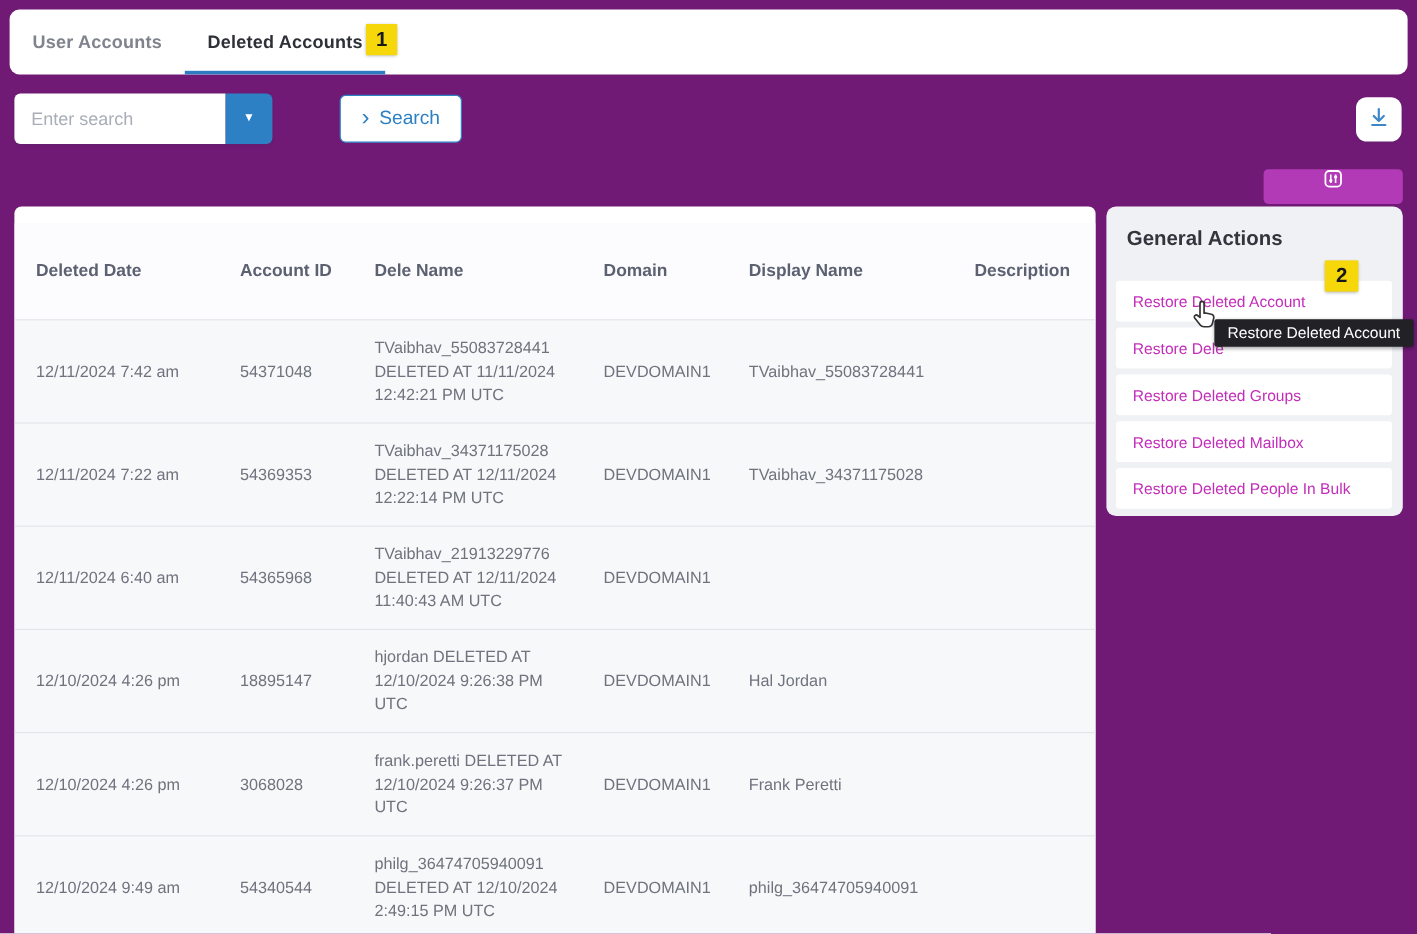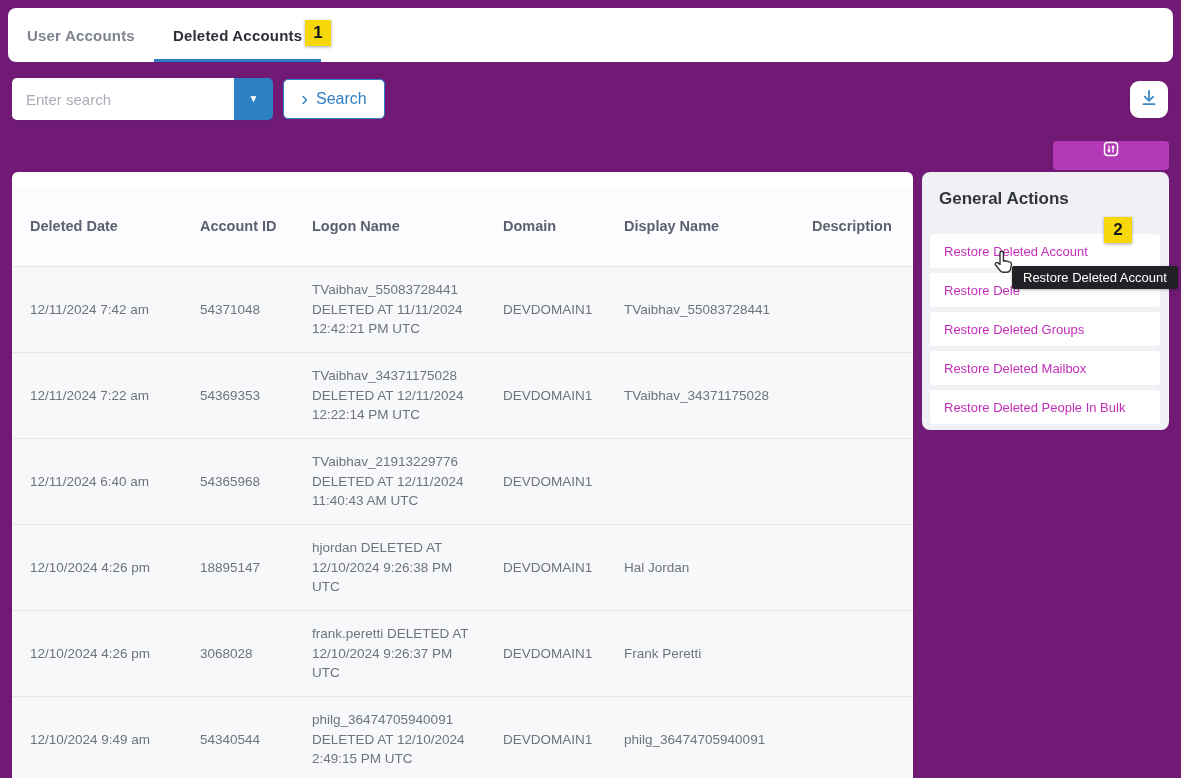--- a/index.html
+++ b/index.html
@@ -16,21 +16,21 @@
 
   .step-badge{position:absolute;background:#f5d70a;color:#17181c;font-weight:700;font-size:17px;
               display:flex;align-items:center;justify-content:center;z-index:8;
               box-shadow:0 1px 3px rgba(0,0,0,.35);}
   .badge-1{left:305px;top:20px;width:26px;height:26px;}
   .badge-2{left:1104px;top:217px;width:28px;height:26px;}
 
   
   .search-group{position:absolute;left:12px;top:78px;height:42px;display:flex;border-radius:5px;
                 box-shadow:0 1px 2px rgba(40,50,70,.14);}
-  .search-input{width:222px;height:42px;border:none;border-radius:5px 0 0 5px;padding:0 14px;
+  .search-input{width:176px;height:42px;border:none;border-radius:5px 0 0 5px;padding:0 14px;
                 font-size:15px;color:#4a4f59;outline:none;font-family:"Liberation Sans",sans-serif;box-sizing:border-box;background:#fff;}
   .search-input::placeholder{color:#a9aeb6;}
   .caret-btn{width:39px;background:#2e80c4;border:none;border-radius:0 5px 5px 0;color:#fff;
              display:flex;align-items:center;justify-content:center;cursor:pointer;}
   .caret-btn .caret{font-size:10px;line-height:1;}
   .search-btn{position:absolute;left:283px;top:79px;width:102px;height:40px;background:#fff;
               border:1px solid #2e80c4;border-radius:5px;color:#2e80c4;font-size:16px;
               display:flex;align-items:center;justify-content:center;gap:8px;cursor:pointer;
               font-family:"Liberation Sans",sans-serif;}
   .search-btn .chev{font-size:20px;line-height:1;margin-top:-3px;}
@@ -118,21 +118,21 @@
     <span class="sep">|</span>
     <span class="x">✕</span>
   </button>
 
   <div class="table-card">
     <div class="thead">
   <div class="cell">Deleted Date</div>
 
   <div class="cell">Account ID</div>
 
-  <div class="cell">Logon Name</div>
+  <div class="cell">Dele Name</div>
 
   <div class="cell">Domain</div>
 
   <div class="cell">Display Name</div>
 
   <div class="cell">Description</div>
 </div>
     <div>
   <div class="trow">
     <div class="cell">12/11/2024 7:42 am</div>

